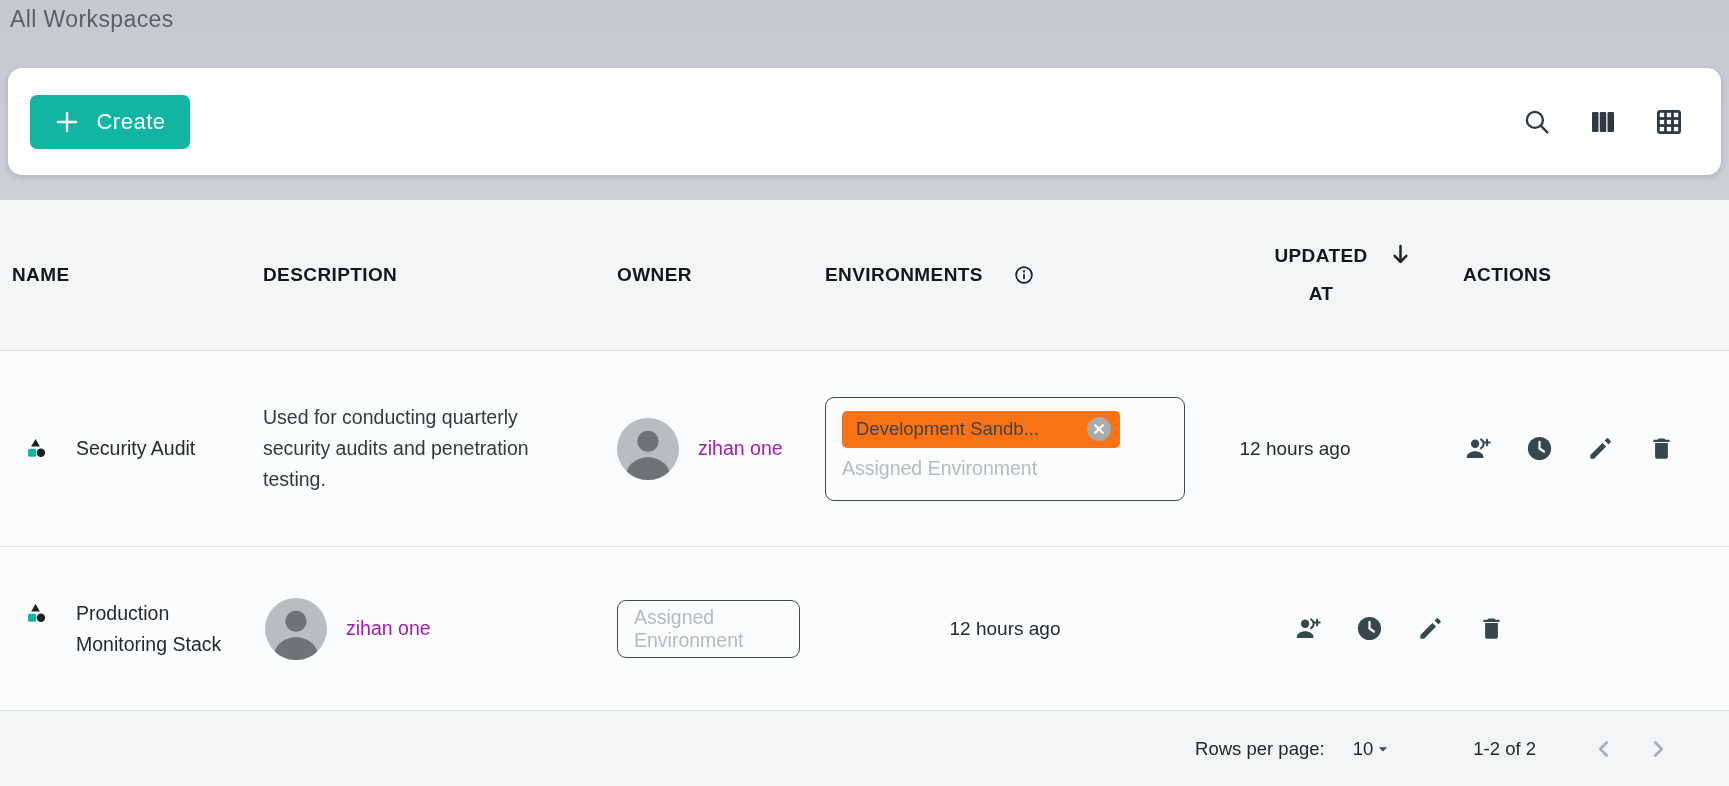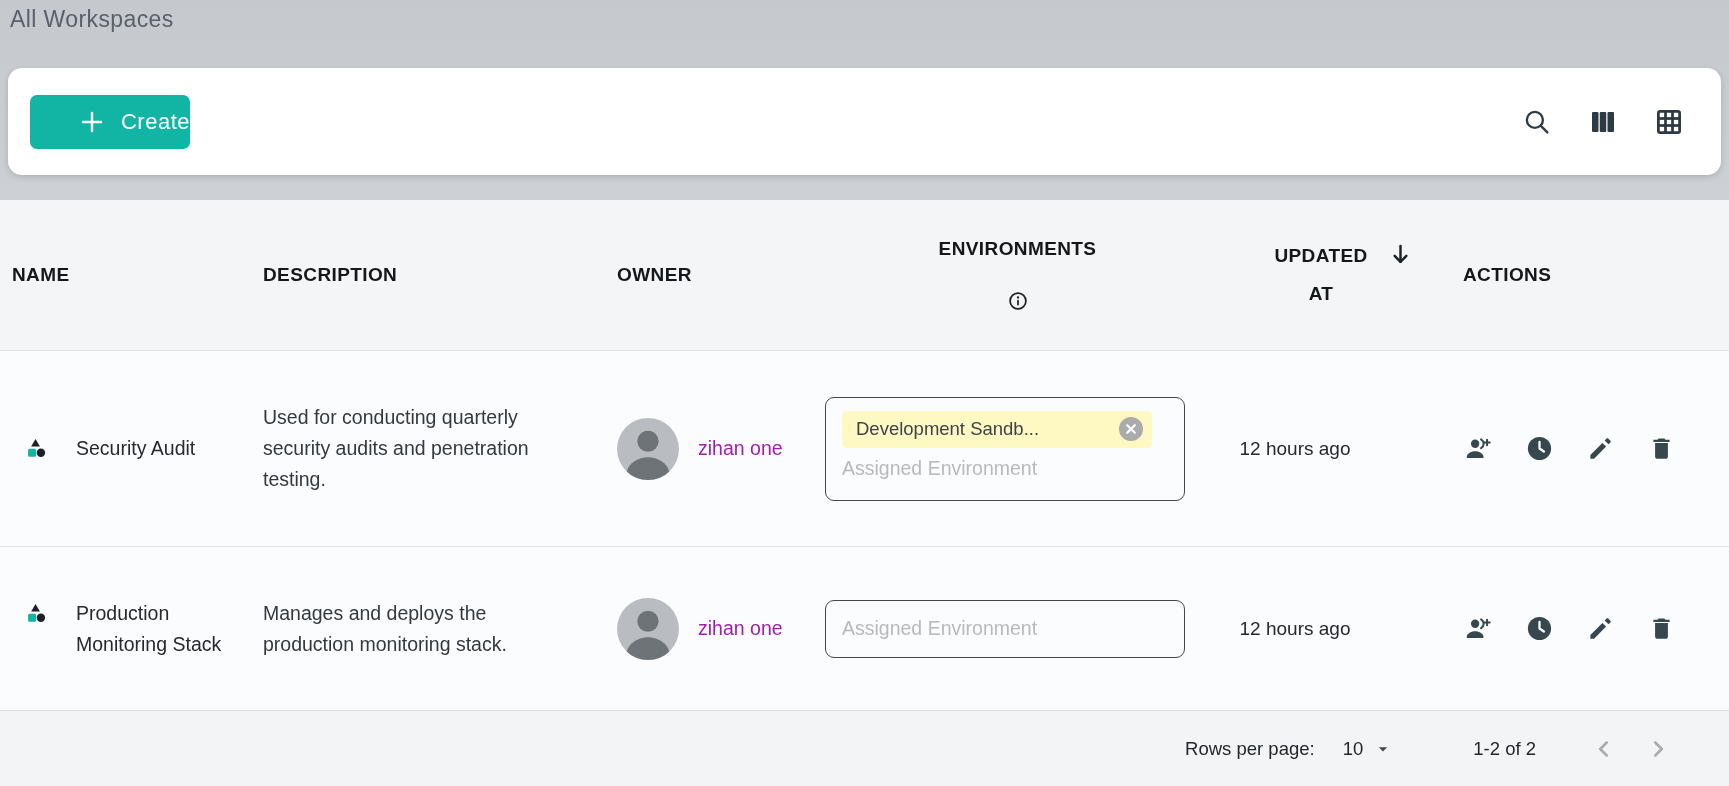--- a/index.html
+++ b/index.html
@@ -13,35 +13,35 @@
   .top-band { position:relative; height:200px;
     background:linear-gradient(180deg,#c5c9ce 0%,#cdd1d5 100%); }
   .page-title { position:absolute; top:6px; left:10px;
     font-size:23px; font-weight:500; color:#5a6069; letter-spacing:.4px; }
   .toolbar-card { position:absolute; left:8px; right:8px; top:68px; height:107px;
     background:#fff; border-radius:14px; box-shadow:0 2px 6px rgba(30,35,40,.18);
     display:flex; align-items:center; }
   .create-btn { margin-left:22px; width:160px; height:54px;
     background:#12b5a3; border:none; border-radius:7px; color:#fff;
     font-size:22px; font-family:inherit; letter-spacing:.5px;
-    display:flex; align-items:center; justify-content:flex-end; gap:16px; cursor:pointer; }
+    display:flex; align-items:center; justify-content:center; gap:16px; cursor:pointer; }
   .toolbar-right { margin-left:auto; margin-right:36px; display:flex; align-items:center; gap:34px; }
   .icon-btn { width:32px; height:32px; border:none; background:transparent; padding:0;
     color:#2e3a43; cursor:pointer; display:flex; align-items:center; justify-content:center; }
   .icon-btn svg { width:30px; height:30px; }
 
   
   .grid-cols { display:grid; grid-template-columns:240px 352px 208px 410px 170px 1fr; }
   .thead { height:150px; background:#f4f5f6; align-items:center;
     font-size:19px; font-weight:700; color:#15181b; letter-spacing:.4px; }
   .th { display:flex; align-items:center; }
   .th-name { padding-left:12px; }
   .th-desc { padding-left:23px; }
   .th-owner { padding-left:25px; }
-  .th-env  { padding-left:25px; gap:30px;flex-direction:column; }
+  .th-env  { padding-left:25px; gap:30px; }
   .th-updated { justify-content:flex-end; }
   .updated-sort { position:relative; width:118px; text-align:center; line-height:38px; cursor:pointer; }
   .sort-arrow { position:absolute; right:-34px; top:4px; width:27px; height:27px; color:#1c2126; }
   .th-actions { padding-left:83px; }
   .info-icon { width:22px; height:22px; color:#1c2126; cursor:pointer; display:inline-flex; }
 
   .trow { background:#fbfcfd; border-top:1px solid #e1e3e5; align-items:center; }
   .trow-1 { height:196px; }
   .trow-2 { height:164px; }
   .cell { display:flex; align-items:center; height:100%; }
@@ -56,40 +56,40 @@
 
   .cell-owner { padding-left:25px; gap:19px; }
   .avatar { width:62px; height:62px; border-radius:50%; background:#b9bdc1; overflow:hidden; flex:0 0 auto; }
   .avatar svg { width:62px; height:62px; }
   .owner-name { font-size:19.5px; color:#a21caf; }
 
   .cell-env { padding-left:25px; }
   .env-box { width:360px; border:1.8px solid #41474d; border-radius:9px; background:#fbfcfd; }
   .env-box-tall { height:104px; padding:13px 16px; }
   .env-box-short { height:58px; padding:0 16px; display:flex; align-items:center; }
-  .chip { width:310px; height:37px; background:#fef9c3; border-radius:5px;
+  .chip { width:278px; height:37px; background:#f97316; border-radius:5px;
     display:flex; align-items:center; justify-content:space-between; padding:0 8px 0 14px; }
   .chip-label { font-size:18.5px; color:#3e4347; white-space:nowrap; }
   .chip-x { width:26px; height:26px; border:none; background:transparent; padding:0; cursor:pointer; display:flex; }
   .env-placeholder { margin-top:9px; font-size:19.5px; color:#b7babd; cursor:text; }
   .env-box-short .env-placeholder { margin-top:0; }
 
   .cell-updated { justify-content:center; font-size:19px; color:#26292d; }
 
   .cell-actions { padding-left:85px; gap:34px; }
   .action-btn { width:27px; height:27px; border:none; background:transparent; padding:0;
     color:#37474f; cursor:pointer; display:flex; align-items:center; justify-content:center; }
   .action-btn svg { width:27px; height:27px; }
 
   
   .tfoot { height:76px; background:#f2f4f5; border-top:1px solid #dcdfe1;
     display:flex; align-items:center; justify-content:flex-end;
     font-size:18.5px; color:#23272b; padding-right:58px; }
   .rpp-label { margin-right:28px; }
-  .rpp-select { display:flex; align-items:center; gap:10px; cursor:pointer; }
+  .rpp-select { display:flex; align-items:center; cursor:pointer; }
   .rpp-value { font-size:18.5px; color:#23272b; }
   .caret-down { width:20px; height:20px; color:#44494e; }
   .range-label { margin-left:80px; }
   .pager-btn { border:none; background:transparent; padding:0; width:26px; height:26px;
     color:#a8acb0; cursor:default; display:flex; align-items:center; justify-content:center; }
   .pager-prev { margin-left:55px; }
   .pager-next { margin-left:28px; }
 </style>
 </head>
 <body>
@@ -237,23 +237,20 @@
       <span class="ws-icon">
         <svg viewBox="0 0 24 24">
             <path d="M11 2.2 15.6 10H6.4Z" fill="#1d2125"></path>
             <rect x="3.2" y="12.2" width="8.4" height="8.4" rx="1.6" fill="#12b5a3"></rect>
             <circle cx="16.6" cy="16.4" r="4.4" fill="#1d2125"></circle>
           </svg>
       </span>
       <span class="name-text">Production Monitoring Stack</span>
     </div>
   </div>
-  <div class="cell cell-desc">
-    <span class="desc-text">Manages and deploys the production monitoring stack.</span>
-  </div>
   <div class="cell cell-owner">
     <span class="avatar">
       <svg viewBox="0 0 24 24">
           <circle cx="12" cy="9" r="4.1" fill="#6e7378"></circle>
           <path d="M3.8 21.5c0-4.2 5.2-6.3 8.2-6.3s8.2 2.1 8.2 6.3V25H3.8z" fill="#6e7378"></path>
         </svg>
     </span>
     <span class="owner-name">zihan one</span>
   </div>
   <div class="cell cell-env">

